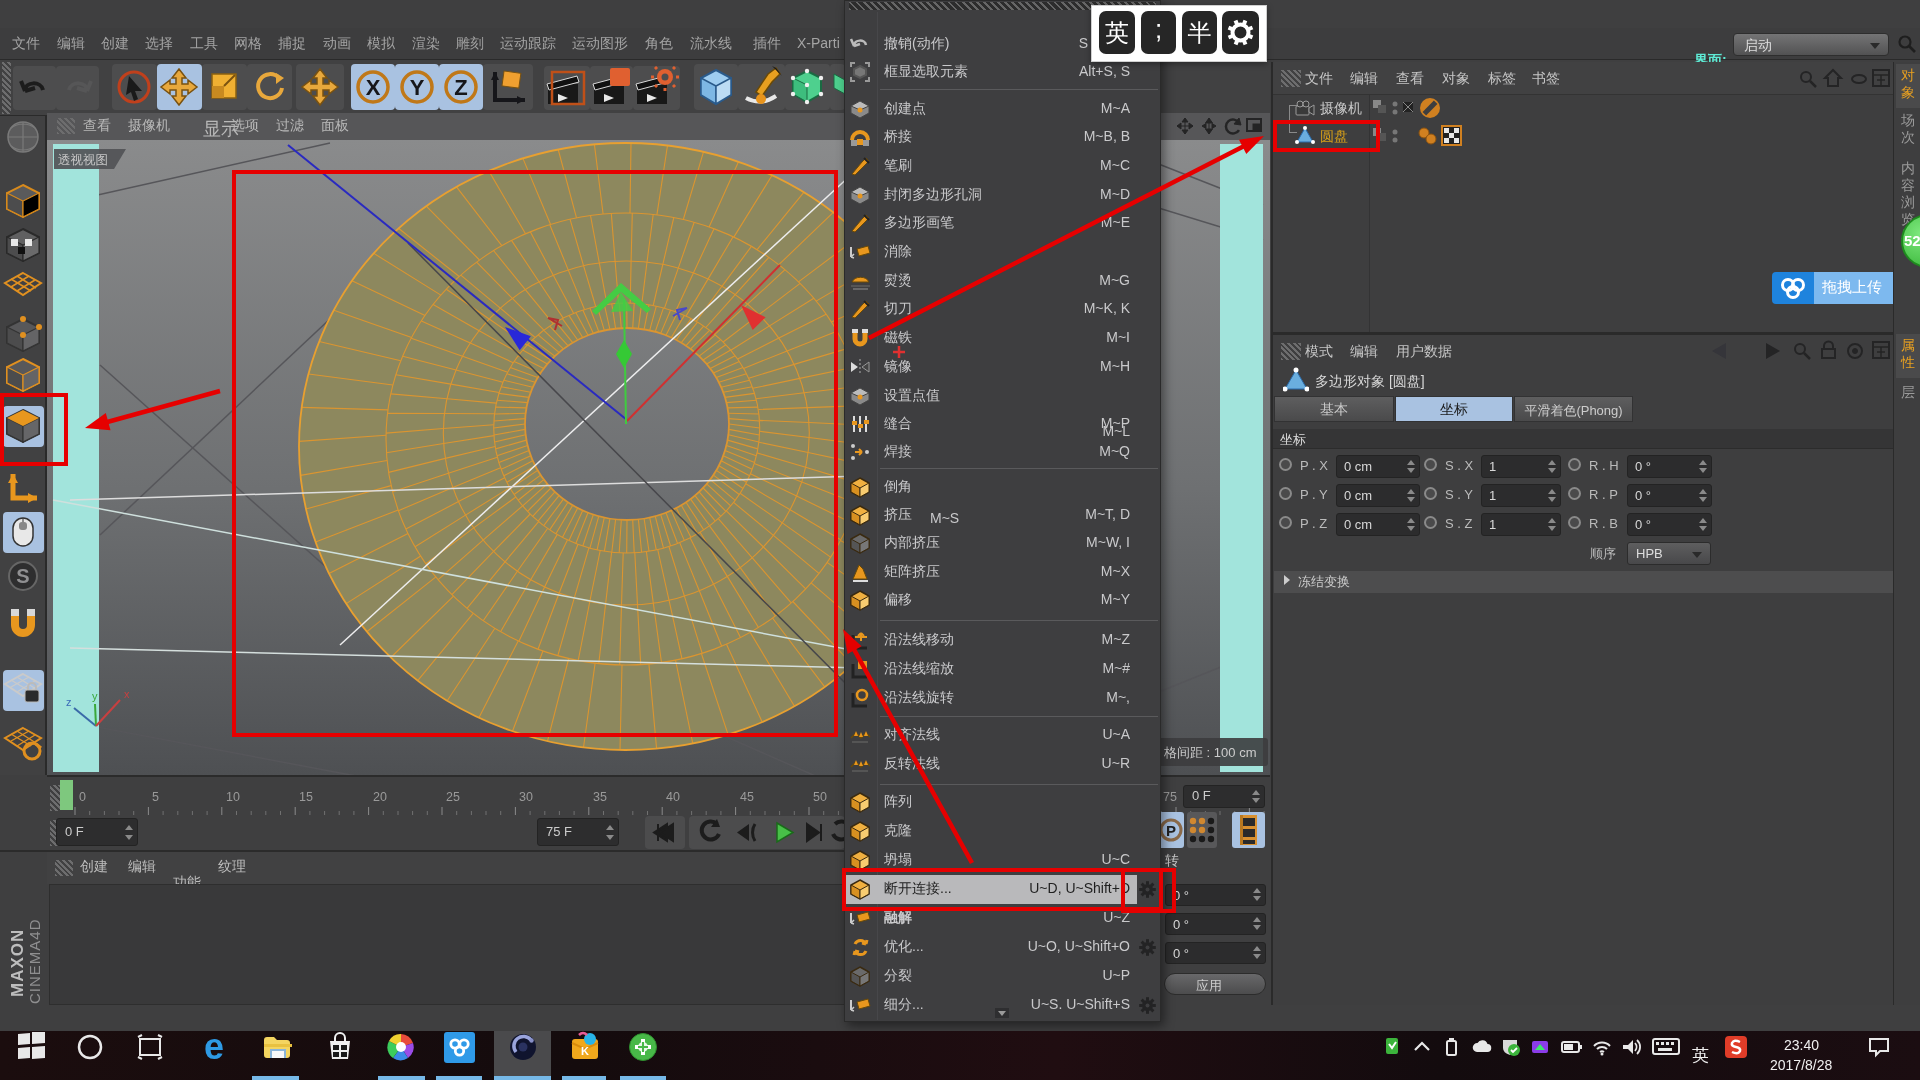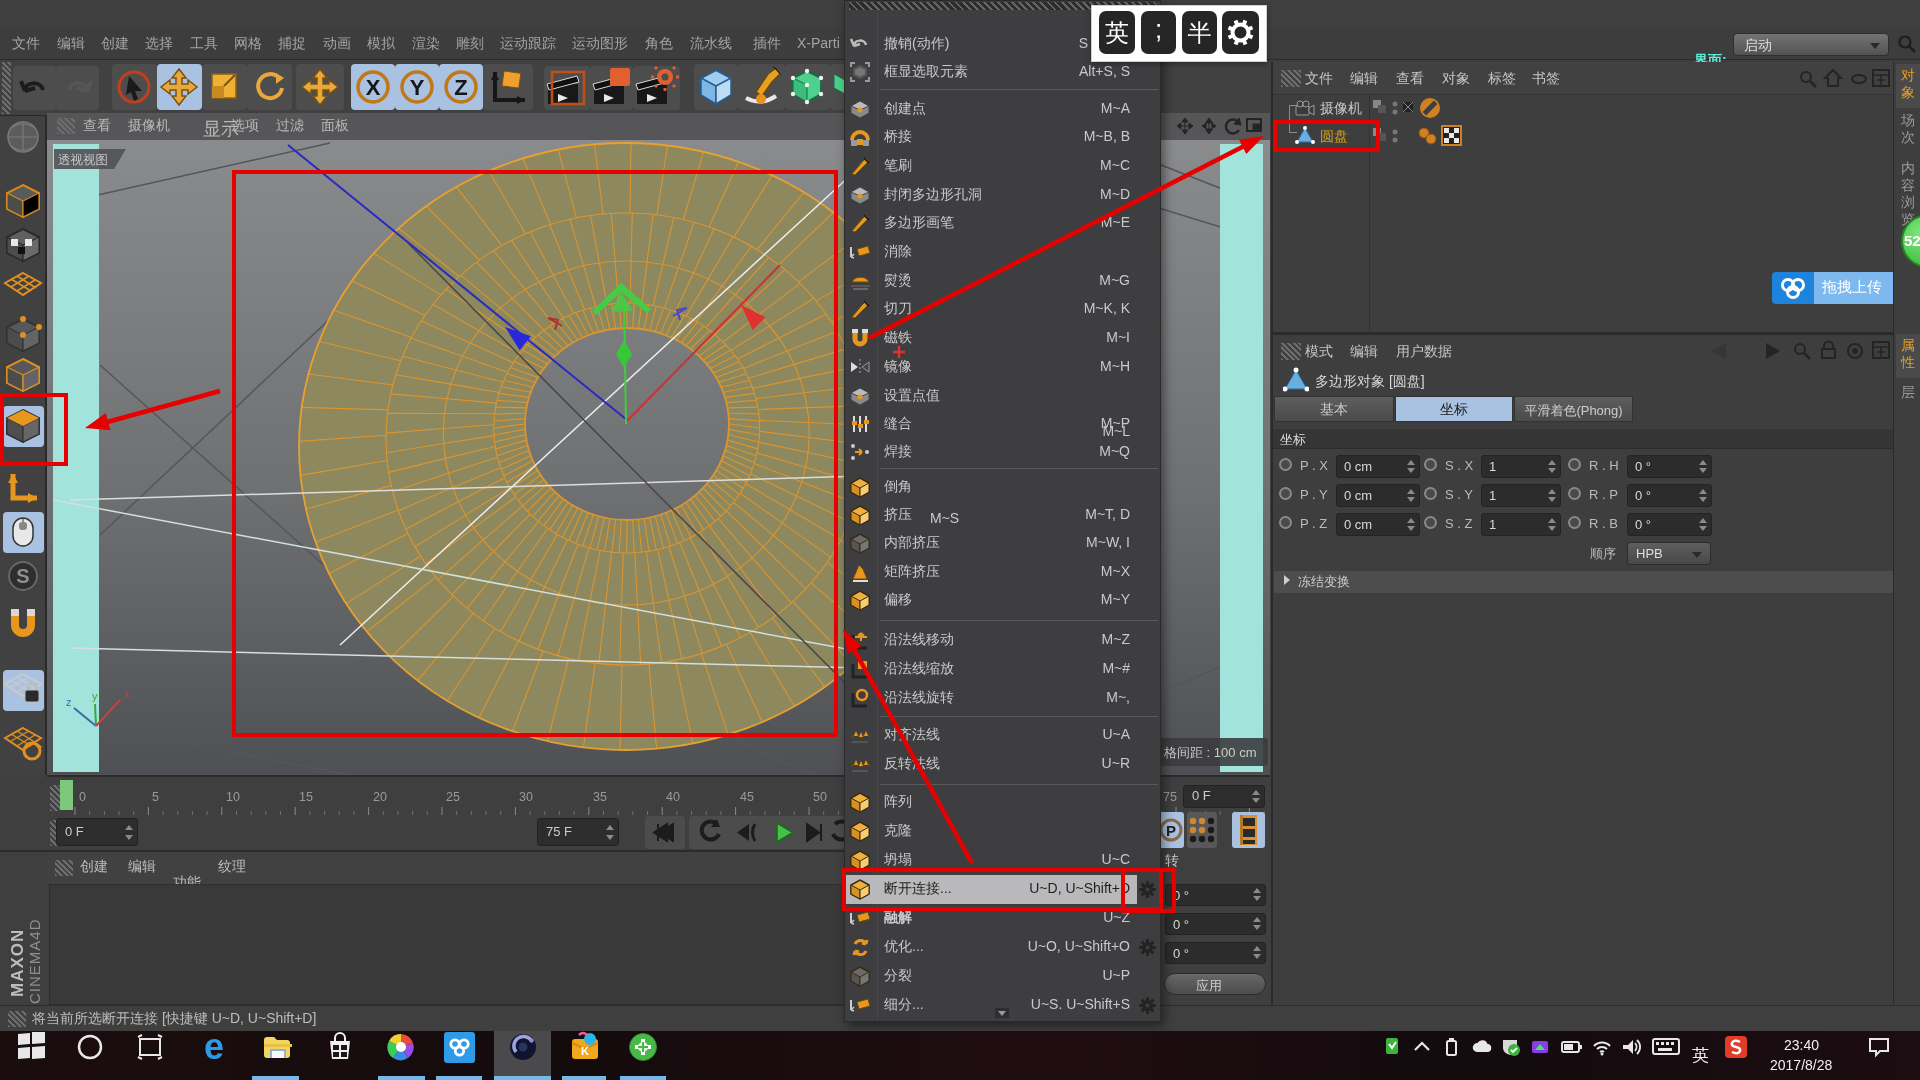--- a/index.html
+++ b/index.html
@@ -468,24 +468,20 @@
  <div class="abs" style="left:26px;top:152px;transform:rotate(-90deg);transform-origin:0 0;font-size:15px;color:#8f8f90;letter-spacing:1px;">CINEMA4D</div>
  <div class="abs" style="left:47px;top:0;width:1223px;height:32px;background:#414142;">
    <div class="abs grip" style="left:8px;top:8px;width:18px;height:16px;"></div>
    <div class="abs" style="left:33px;top:6px;font-size:14px;color:#bdbdbd;">创建</div>
         <div class="abs" style="left:81px;top:6px;font-size:14px;color:#bdbdbd;">编辑</div>
         <div class="abs" style="left:126px;top:22px;font-size:14px;color:#bdbdbd;">功能</div>
         <div class="abs" style="left:171px;top:6px;font-size:14px;color:#bdbdbd;">纹理</div>
  </div>
  <div class="abs" style="left:49px;top:32px;width:1219px;height:121px;background:#39393a;border:1px solid #2e2e2e;"></div>
 </div>
-<div class="abs" style="left:0;top:1005px;width:1920px;height:26px;background:#3f3f40;border-top:1px solid #2c2c2c;">
- <div class="abs grip" style="left:8px;top:5px;width:18px;height:16px;"></div>
- <div class="abs" style="left:32px;top:4px;font-size:14px;color:#bdbdbd;">将当前所选断开连接 [快捷键 U~D, U~Shift+D]</div>
-</div>
 
 <div class="abs" style="left:1271px;top:62px;width:622px;height:270px;background:#3e3e3f;border-left:2px solid #2a2a2a;">
  <div class="abs" style="left:0;top:0;width:622px;height:33px;background:#414142;border-bottom:1px solid #333;"></div>
  <div class="abs grip" style="left:8px;top:8px;width:20px;height:17px;"></div>
  <div class="abs" style="left:32px;top:8px;font-size:14px;color:#c6c6c6;">文件</div><div class="abs" style="left:77px;top:8px;font-size:14px;color:#c6c6c6;">编辑</div><div class="abs" style="left:123px;top:8px;font-size:14px;color:#c6c6c6;">查看</div><div class="abs" style="left:169px;top:8px;font-size:14px;color:#c6c6c6;">对象</div><div class="abs" style="left:215px;top:8px;font-size:14px;color:#c6c6c6;">标签</div><div class="abs" style="left:259px;top:8px;font-size:14px;color:#c6c6c6;">书签</div>
  <svg class="abs" style="left:525px;top:6px;" width="92" height="22" stroke="#242425" fill="none">
   <g>
           <circle cx="8" cy="9" r="5" stroke-width="2"></circle>
           <path d="M12 13 L18 19" stroke-width="2.5"></path>
         </g>

